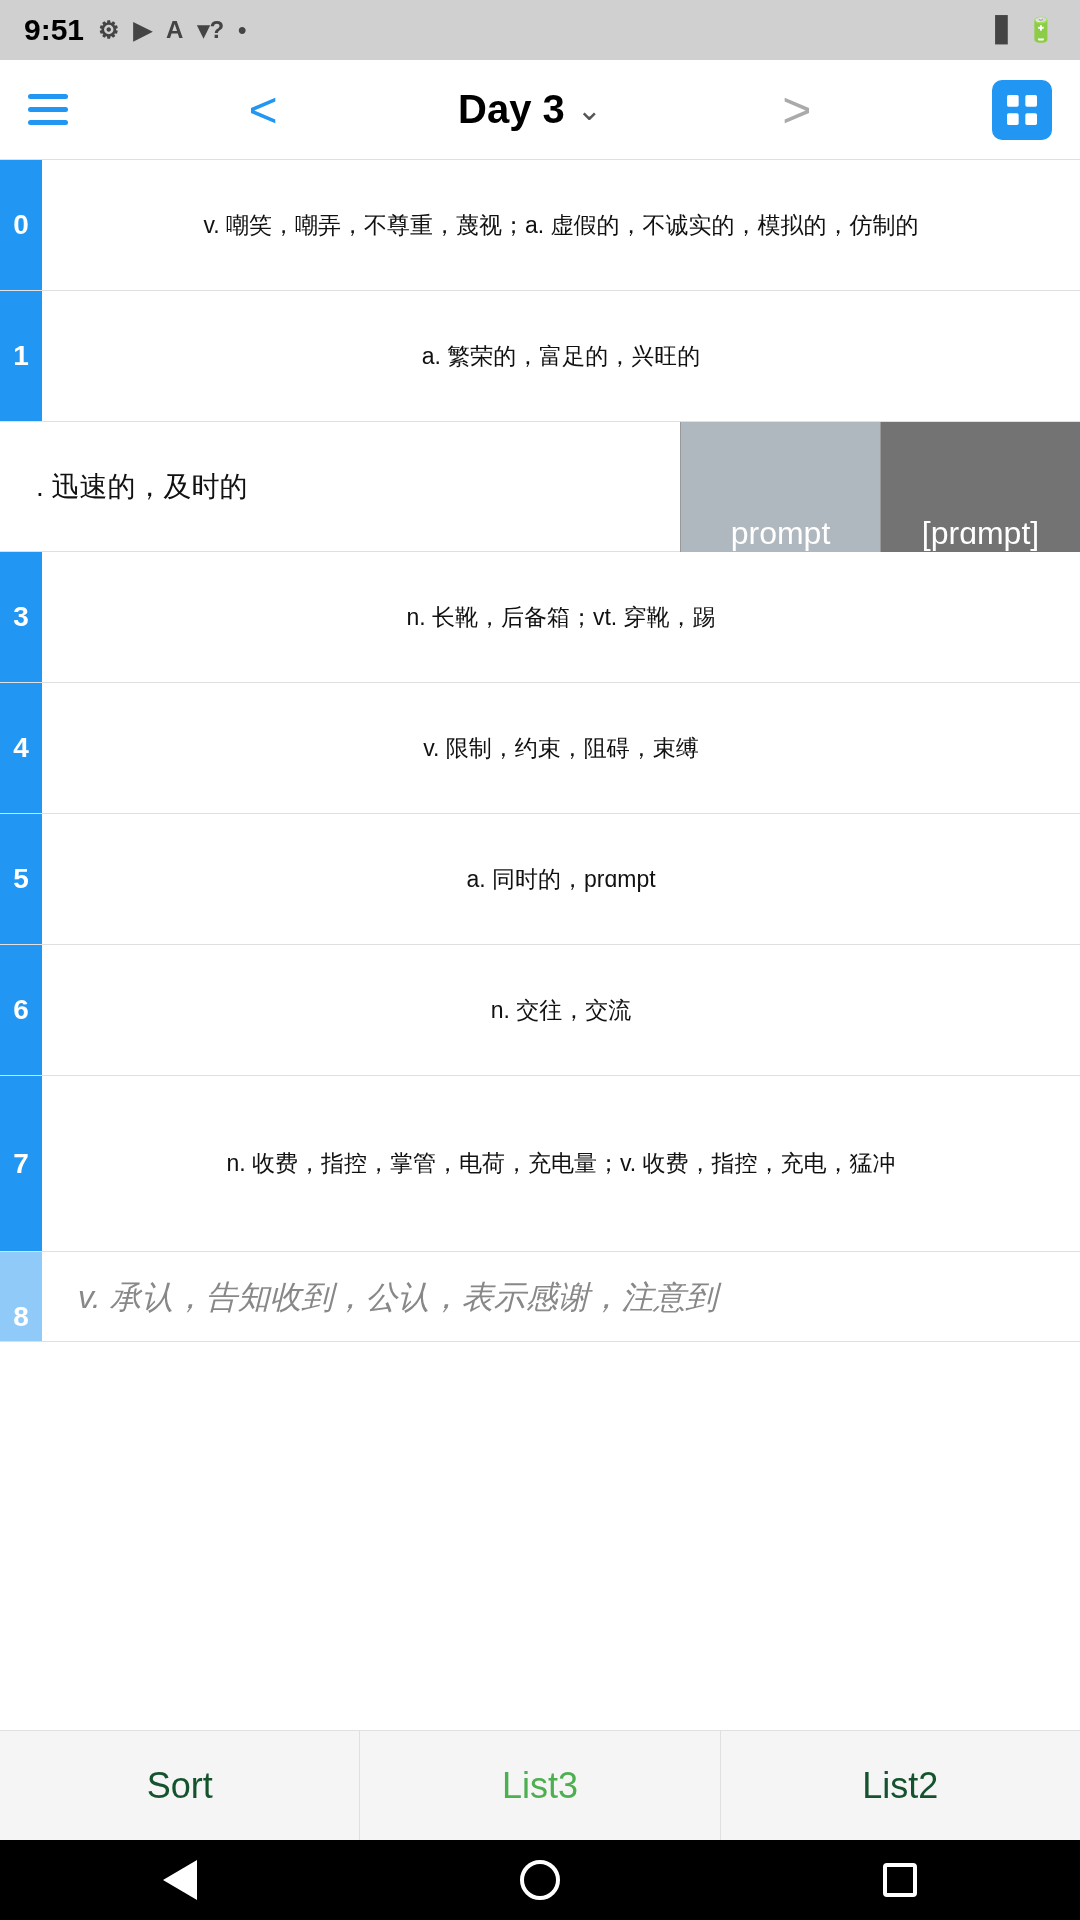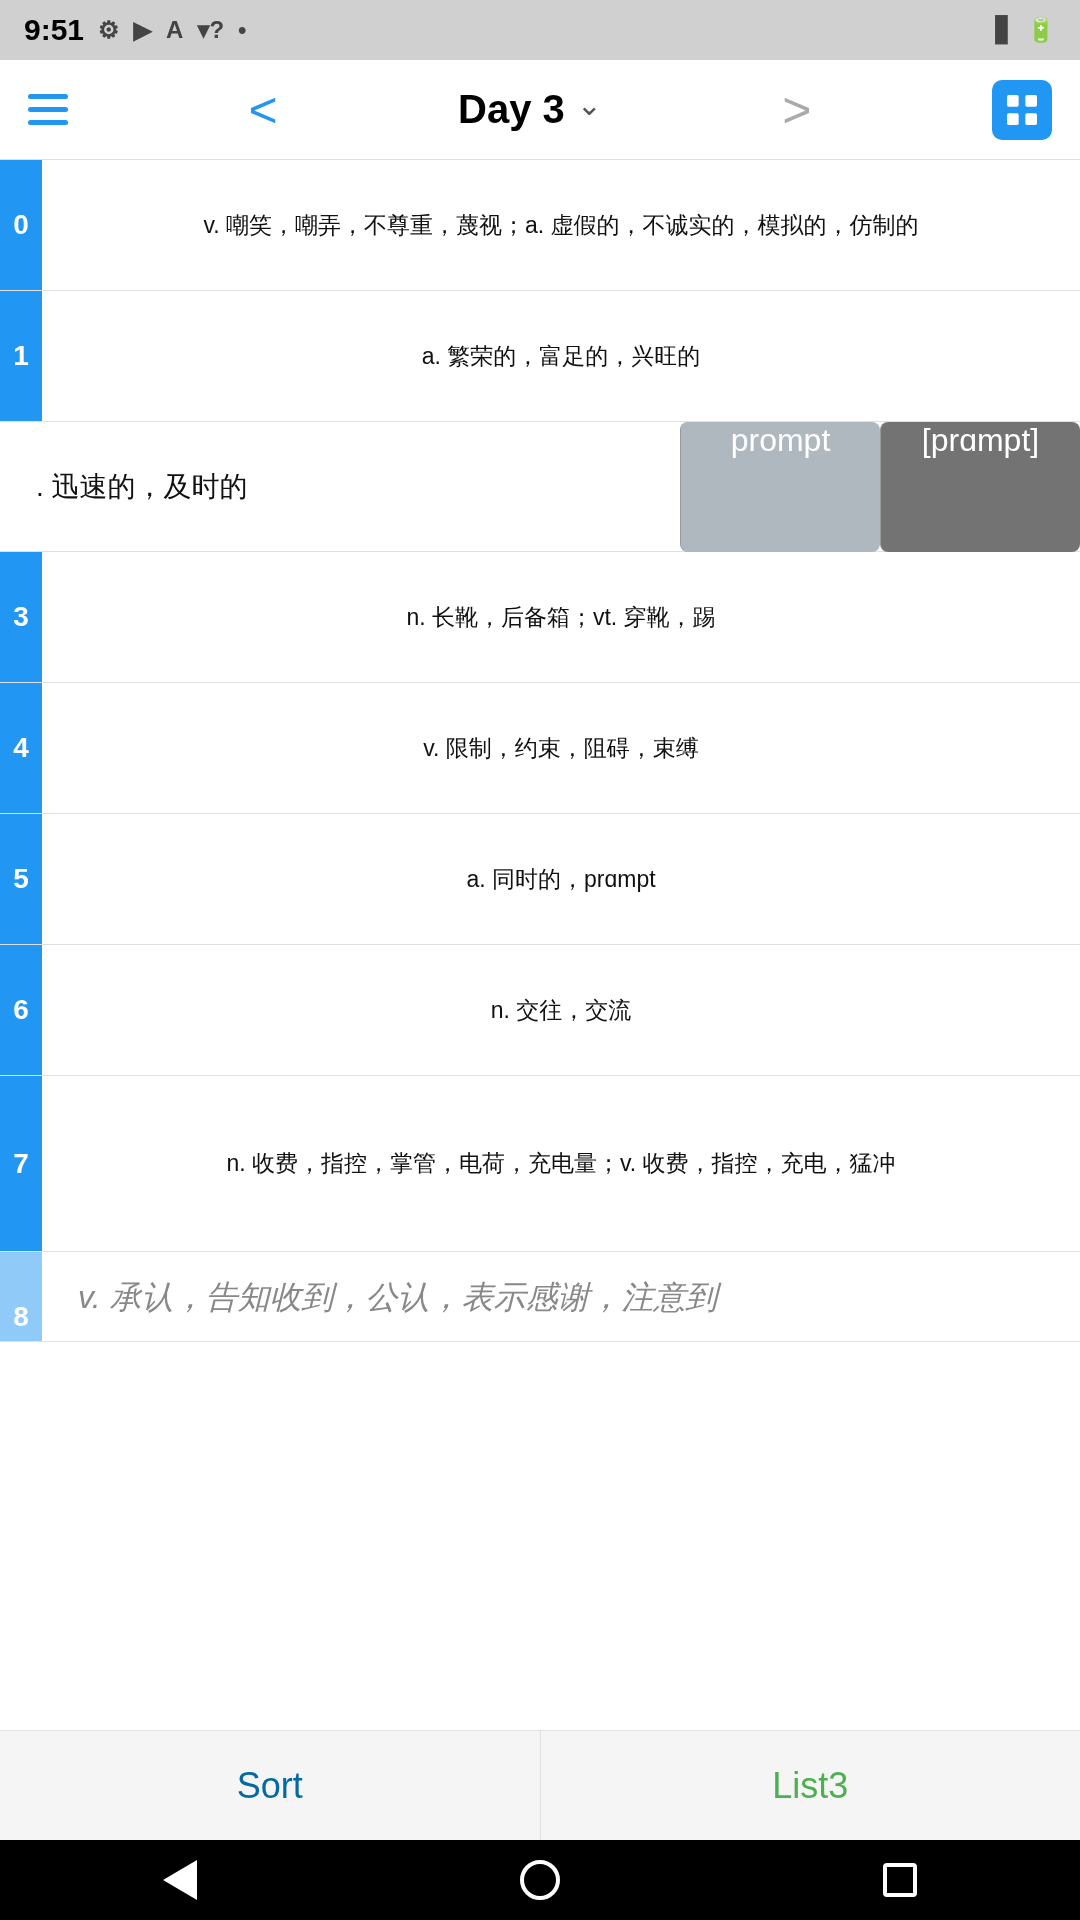--- a/index.html
+++ b/index.html
@@ -37,21 +37,21 @@
       background: #fff;
       border-bottom: 1px solid #e0e0e0;
       display: flex;
       align-items: center;
       justify-content: space-between;
       padding: 0 28px;
     }
     .nav-hamburger { display: flex; flex-direction: column; gap: 8px; cursor: pointer; }
     .nav-hamburger span { display: block; width: 40px; height: 5px; background: #2196F3; border-radius: 3px; }
     .nav-back { font-size: 50px; color: #2196F3; cursor: pointer; font-weight: 300; line-height: 1; }
-    .nav-title-area { display: flex; align-items: flex-start; gap: 12px; cursor: pointer; }
+    .nav-title-area { display: flex; align-items: center; gap: 12px; cursor: pointer; }
     .nav-title { font-size: 40px; font-weight: bold; color: #000; }
     .nav-dropdown-icon { font-size: 30px; color: #555; }
     .nav-forward { font-size: 50px; color: #aaa; cursor: pointer; font-weight: 300; line-height: 1; }
     .nav-grid-icon {
       width: 60px; height: 60px;
       background: #2196F3;
       border-radius: 10px;
       display: flex; align-items: center; justify-content: center;
       cursor: pointer;
     }
@@ -117,27 +117,26 @@
       right: 0;
       top: 0;
       display: flex;
       height: 100%;
     }
     .overlay-card {
       width: 200px;
       height: 130px;
       background: #bbb;
       display: flex;
-      align-items: flex-start;
+      align-items: flex-end;
       justify-content: center;
       font-size: 32px;
       color: #fff;
       border-left: 1px solid #999;
       cursor: pointer;
-      border-radius: 8px;
     }
     .overlay-card:first-child {
       background: #b0b8bf;
     }
     .overlay-card:last-child {
       background: #737373;
     }
 
     
     .word-row-partial {
@@ -160,21 +159,21 @@
       align-items: stretch;
     }
     .tab-item {
       flex: 1;
       display: flex;
       align-items: center;
       justify-content: center;
       font-size: 36px;
       cursor: pointer;
       border-right: 1px solid #e0e0e0;
-      color: #0369a1;
+      color: #14532d;
     }
     .tab-item:last-child { border-right: none; }
     .tab-item.active { color: #4CAF50; }
 
     
     #android-nav {
       position: fixed;
       bottom: 0;
       left: 0;
       width: 1080px;
@@ -318,20 +317,23 @@
 
 </div>
 
 <div id="bottom-tab-bar">
   <div class="tab-item">
     <span>Sort</span>
   </div>
   <div class="tab-item active">
     <span>List3</span>
   </div>
+  <div class="tab-item">
+    <span>List2</span>
+  </div>
 </div>
 
 <div id="android-nav">
   <div class="android-btn">
     <div class="android-back-tri"></div>
   </div>
   <div class="android-btn">
     <div class="android-home-circle"></div>
   </div>
   <div class="android-btn">

